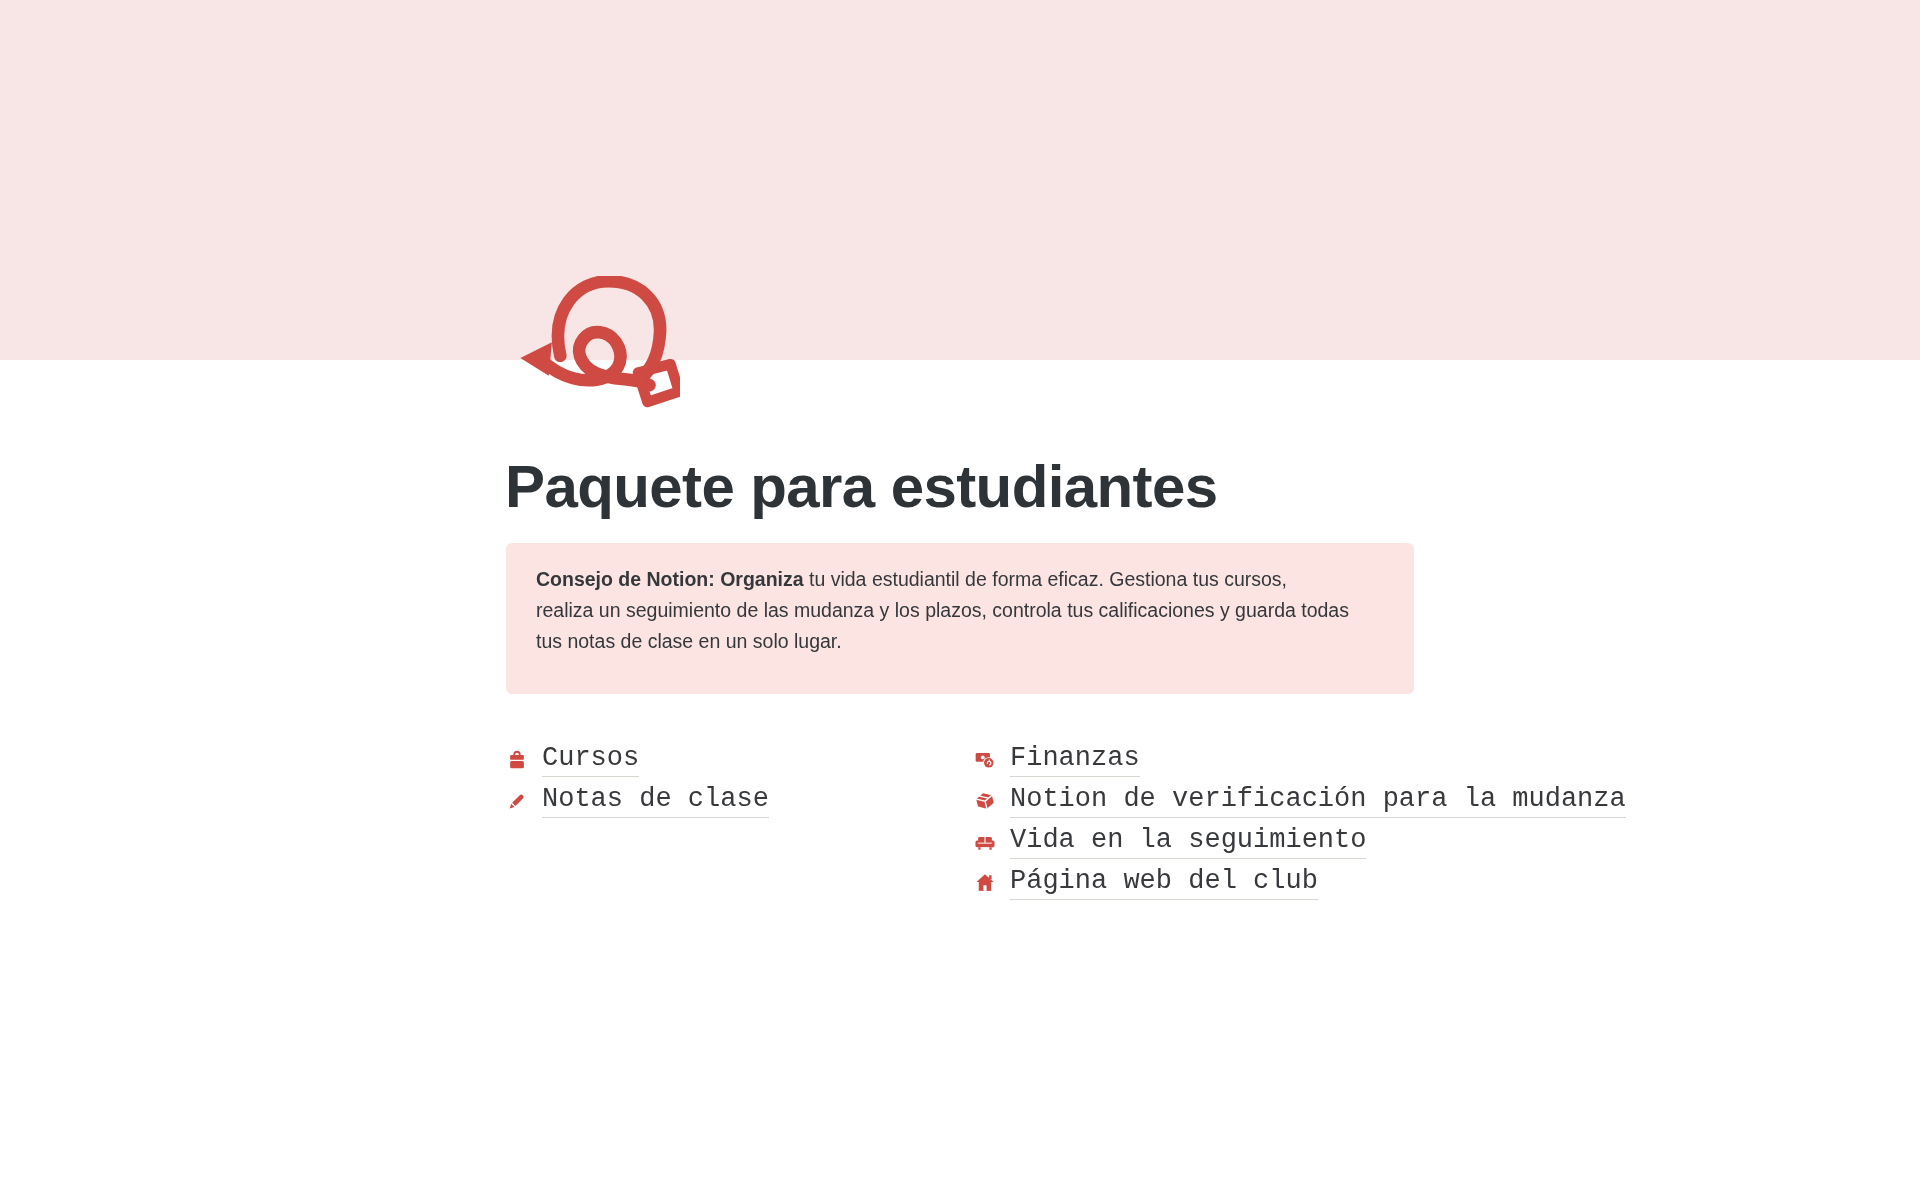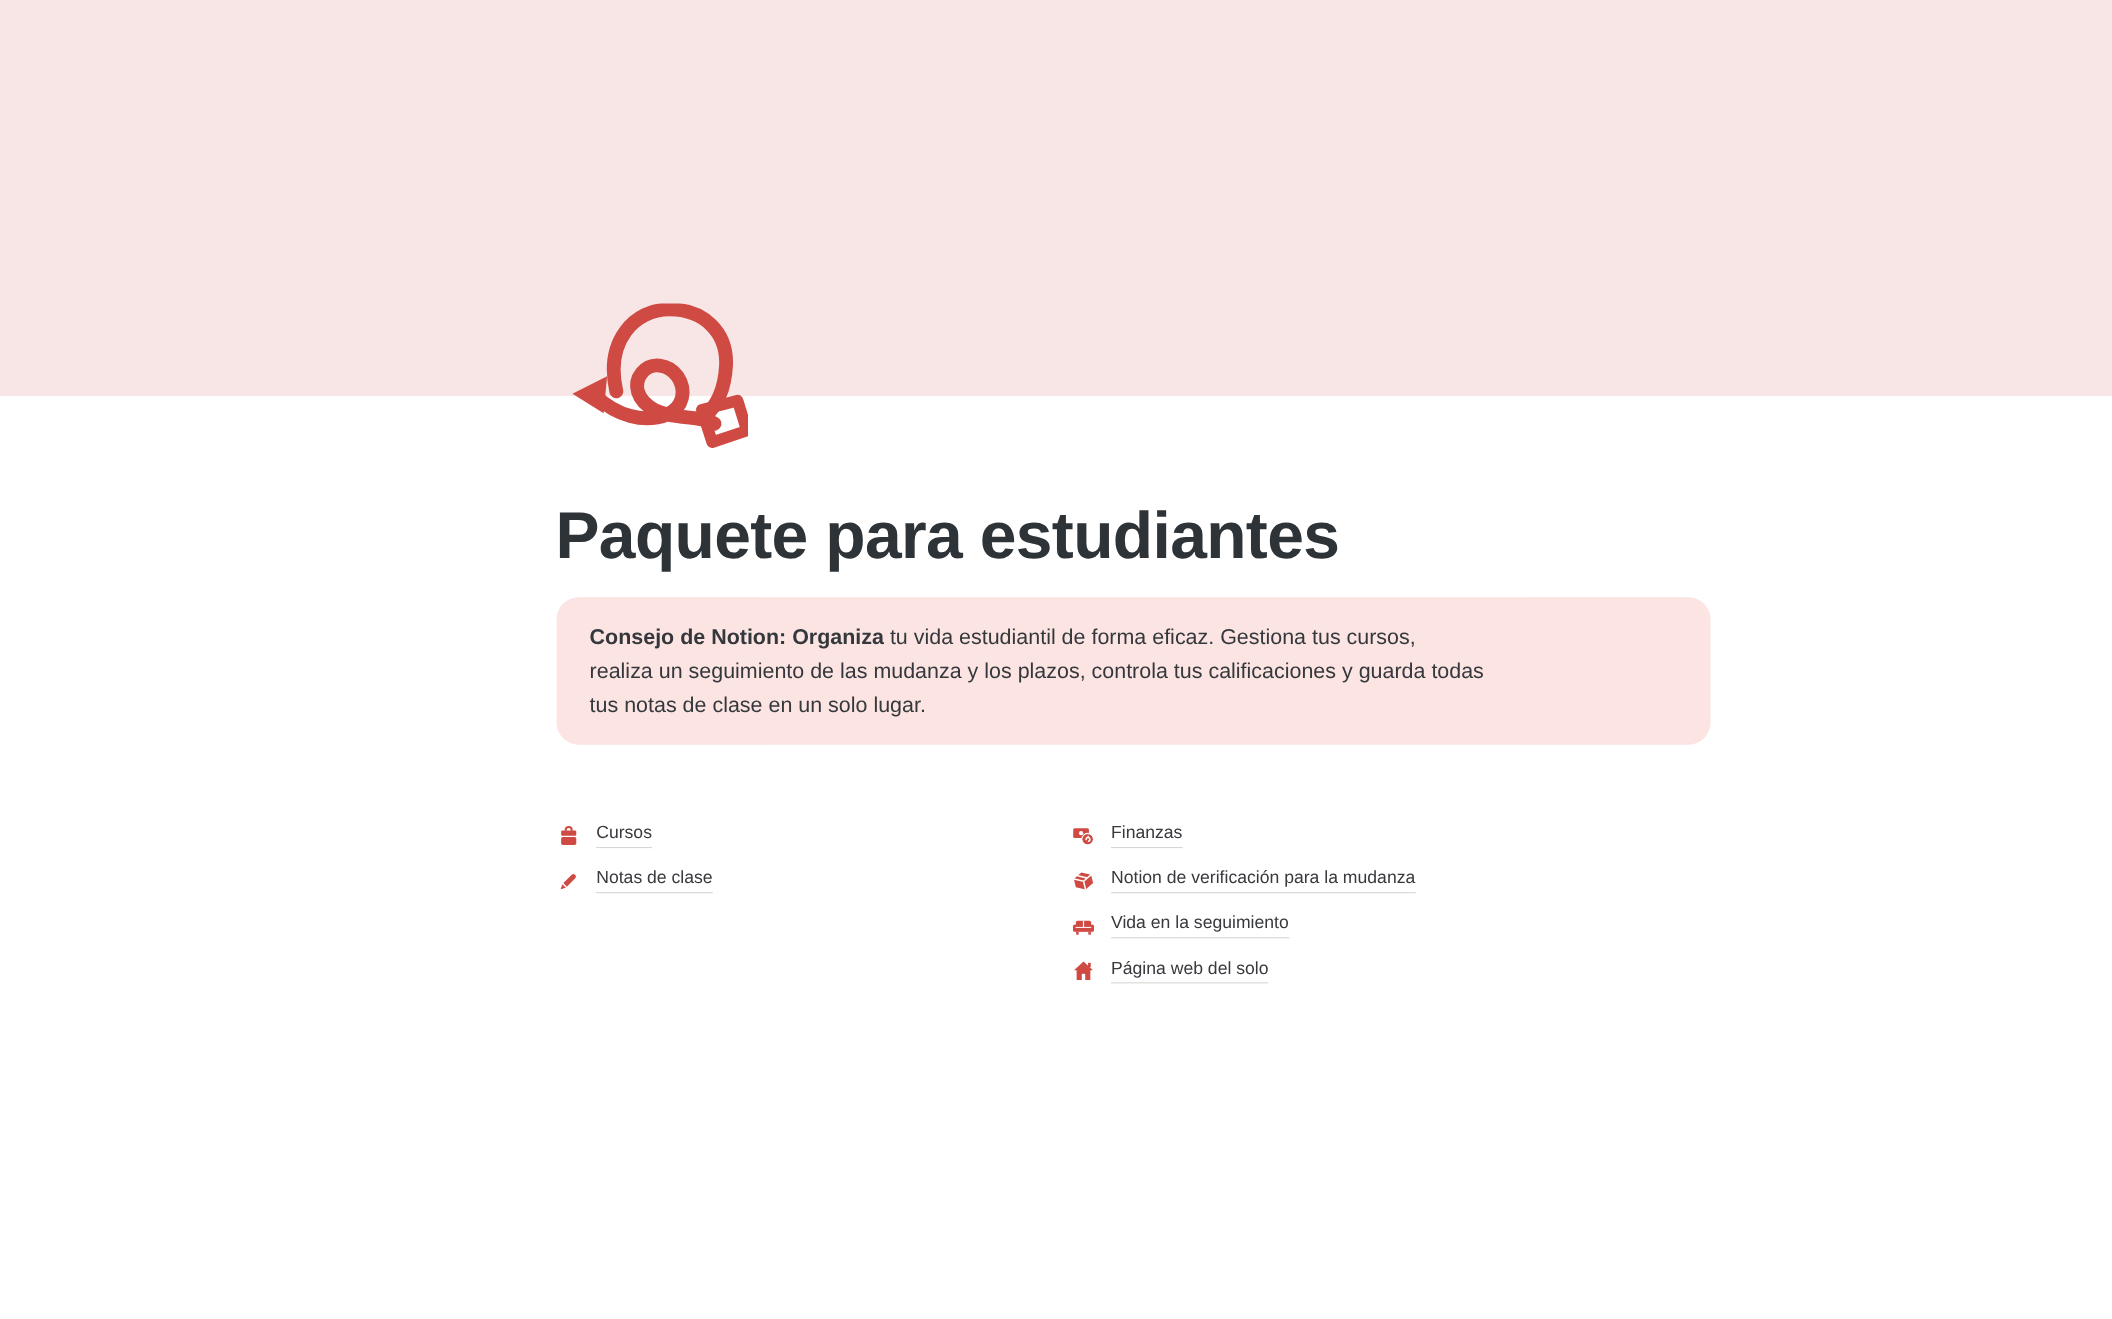--- a/index.html
+++ b/index.html
@@ -31,24 +31,24 @@
     margin: 0;
     font-size: 60px; font-weight: 700;
     letter-spacing: -0.6px;
     color: #2e3338;
     white-space: nowrap;
   }
 
   
   .callout {
     position: absolute; left: 506px; top: 543px;
-    width: 1049px; box-sizing: border-box;
+    width: 908px; box-sizing: border-box;
     background: #fbe4e2;
-    border-radius: 20px;
-    padding: 21px 30px 20px 30px;
+    border-radius: 6px;
+    padding: 21px 30px 37px 30px;
     font-size: 19.5px; line-height: 31px;
     color: #34383c;
   }
   .callout-line { white-space: pre; }
   .callout-line strong { font-weight: 700; }
 
   
   .links {
     position: absolute; left: 506px; top: 745px;
     width: 950px;
@@ -64,25 +64,26 @@
     cursor: pointer;
   }
   .li-icon {
     width: 22px; height: 22px;
     flex: 0 0 22px;
     margin-right: 14px;
     display: inline-flex; align-items: center; justify-content: center;
   }
   .li-icon svg { width: 22px; height: 22px; display: block; }
   .li-label {
-    font-size: 16px;
+    font-size: 27px;
     color: #37393d;
     padding-bottom: 3px;
     border-bottom: 1.5px solid #d9d6d2;
     white-space: nowrap;
+    font-family: Liberation Mono, monospace;
   }
 
   .red-fill   { fill: #cf4a43; }
   .red-stroke { stroke: #cf4a43; fill: none; }
 </style>
 </head>
 <body>
 
 <div class="banner"></div>
 
@@ -181,17 +182,17 @@
 
     <a class="link-row">
       <span class="li-icon">
         <svg viewBox="0 0 24 24">
           <rect class="red-fill" x="16.5" y="3.6" width="2.7" height="4.4"></rect>
           <path class="red-fill" d="M12 2.4 L2.6 11 H21.4 Z"></path>
           <rect class="red-fill" x="5.2" y="10" width="13.6" height="10.6"></rect>
           <rect x="10.3" y="14.5" width="3.4" height="6.1" fill="#ffffff"></rect>
         </svg>
       </span>
-      <span class="li-label">Página web del solo</span>
+      <span class="li-label">Página web del club</span>
     </a>
 
   </div>
 </div>
 
 </body></html>

